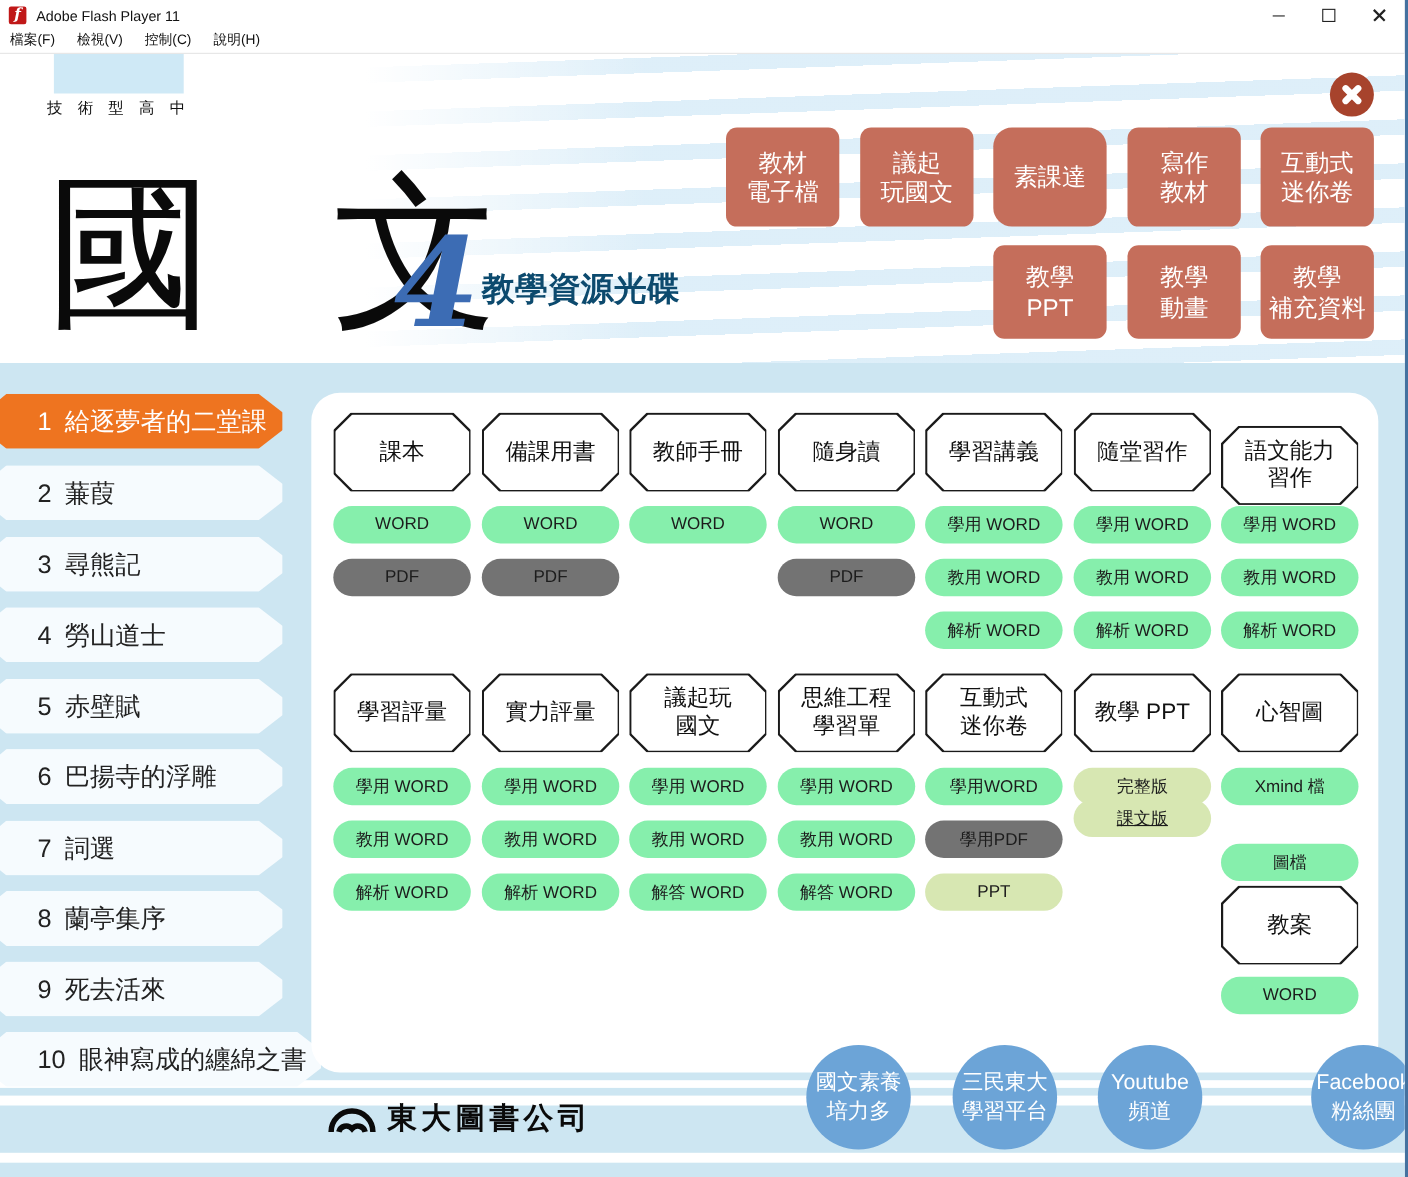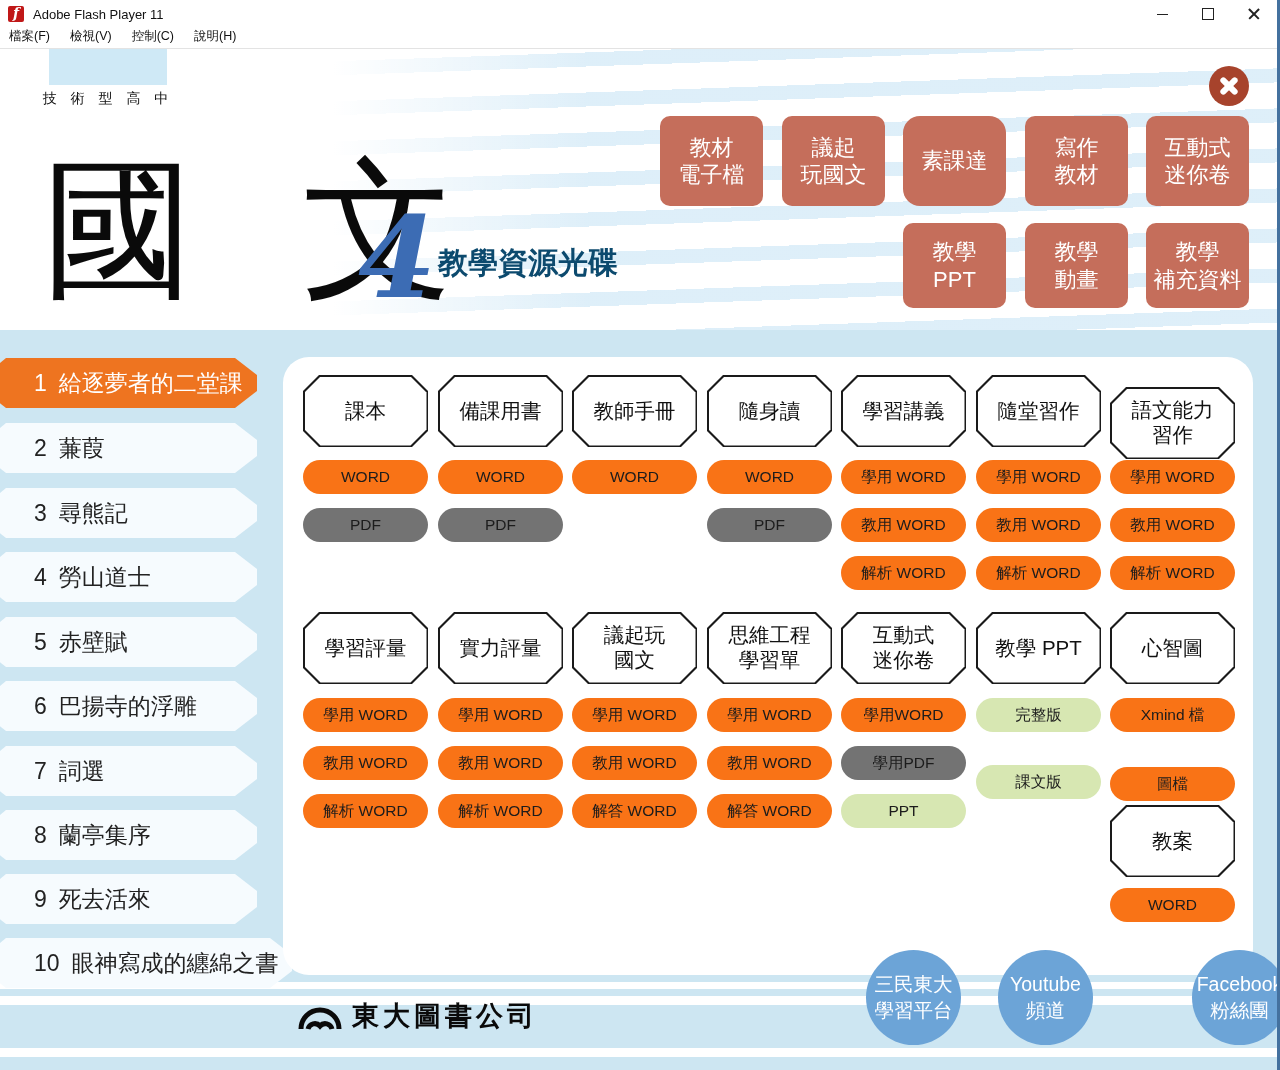--- a/index.html
+++ b/index.html
@@ -56,21 +56,21 @@
   
   .panel{position:absolute;left:283px;top:27px;width:970px;height:618px;background:#fff;border-radius:26px;}
   .oct{position:absolute;width:125px;height:72px;background:#1a1a1a;cursor:pointer;
        clip-path:polygon(16px 0,calc(100% - 16px) 0,100% 16px,100% calc(100% - 16px),calc(100% - 16px) 100%,16px 100%,0 calc(100% - 16px),0 16px);}
   .oct .in{position:absolute;left:1.5px;top:1.5px;right:1.5px;bottom:1.5px;background:#fff;
        clip-path:polygon(16px 0,calc(100% - 16px) 0,100% 16px,100% calc(100% - 16px),calc(100% - 16px) 100%,16px 100%,0 calc(100% - 16px),0 16px);
        display:flex;align-items:center;justify-content:center;text-align:center;font-size:20.5px;
        line-height:1.2;color:#111;white-space:pre-line;}
   .pill{position:absolute;width:125px;height:34px;border-radius:17px;display:flex;align-items:center;
         justify-content:center;font-size:15.5px;color:#1c1c1c;cursor:pointer;white-space:nowrap;}
-  .pill.gray{background:#f97316;} .pill.blue{background:#737373;} .pill.green{background:#d7e7b2;}
+  .pill.gray{background:#86efac;} .pill.blue{background:#737373;} .pill.green{background:#d7e7b2;}
   
   .circle{position:absolute;width:95px;height:95px;border-radius:50%;background:#6ca4d7;color:#fff;
           display:flex;align-items:center;justify-content:center;text-align:center;font-size:19.5px;
           line-height:1.3;white-space:pre-line;cursor:pointer;z-index:5;}
   .publisher{position:absolute;left:298px;top:668px;display:flex;align-items:center;gap:10px;z-index:5;}
   .pub-text{font-family:"DejaVu Serif","Liberation Serif",serif;font-weight:bold;font-size:27px;
             letter-spacing:4px;color:#0a0a0a;}
 </style>
 </head>
 <body>
@@ -252,30 +252,32 @@
       <div class="pill gray" style="left:289px;top:341px;">學用 WORD</div>
       <div class="pill gray" style="left:289px;top:389px;">教用 WORD</div>
       <div class="pill gray" style="left:289px;top:437px;">解答 WORD</div>
       <div class="pill gray" style="left:424px;top:341px;">學用 WORD</div>
       <div class="pill gray" style="left:424px;top:389px;">教用 WORD</div>
       <div class="pill gray" style="left:424px;top:437px;">解答 WORD</div>
       <div class="pill gray" style="left:558px;top:341px;">學用WORD</div>
       <div class="pill blue" style="left:558px;top:389px;">學用PDF</div>
       <div class="pill green" style="left:558px;top:437px;">PPT</div>
       <div class="pill green" style="left:693px;top:341px;">完整版</div>
-      <div class="pill green" style="left:693px;top:408px;">課文版</div>
+      <div class="pill green" style="left:693px;top:370px;text-decoration:underline;">課文版</div>
       <div class="pill gray" style="left:827px;top:341px;">Xmind 檔</div>
       <div class="pill gray" style="left:827px;top:410px;">圖檔</div>
 
       <div class="oct" style="left:827px;top:448px;">
           <div class="in">教案</div>
         </div>
       <div class="pill gray" style="left:827px;top:531px;">WORD</div>
     </div>
 
+    <div class="circle" style="left:733px;top:620px;">國文素養
+培力多</div>
     <div class="circle" style="left:866px;top:620px;">三民東大
 學習平台</div>
     <div class="circle" style="left:998px;top:620px;">Youtube
 頻道</div>
     <div class="circle" style="left:1192px;top:620px;">Facebook
 粉絲團</div>
 
     <div class="publisher">
       <svg width="44" height="30" viewBox="0 0 44 30">
         <path d="M3 28 A19 19 0 0 1 41 28" fill="none" stroke="#0a0a0a" stroke-width="5"></path>

